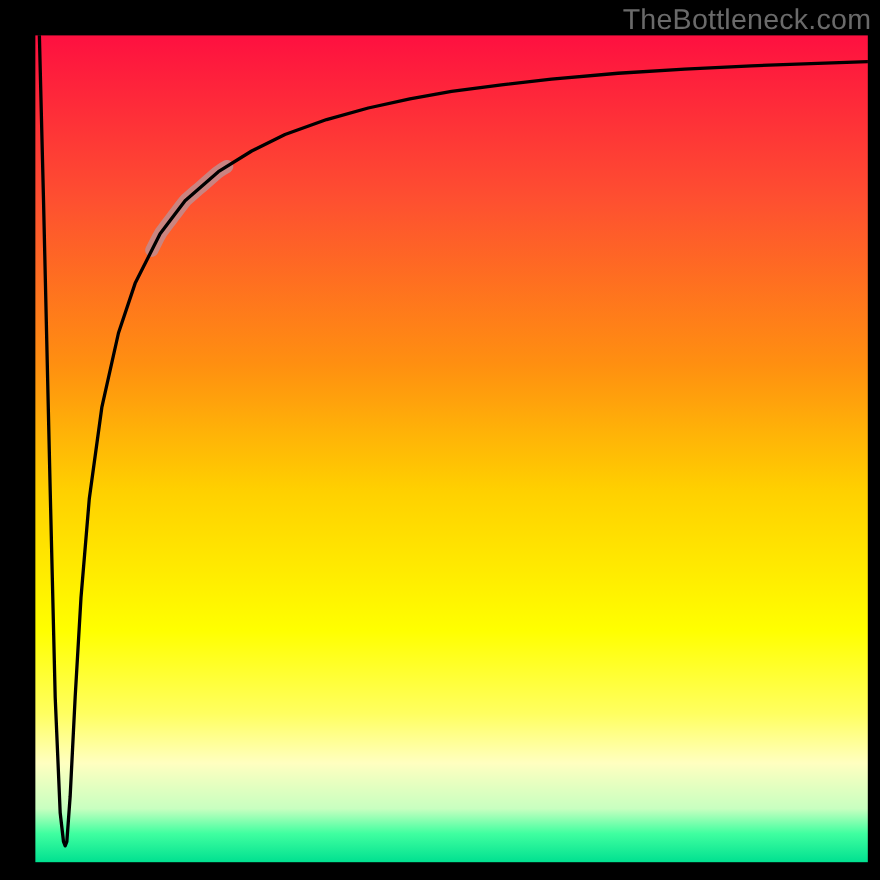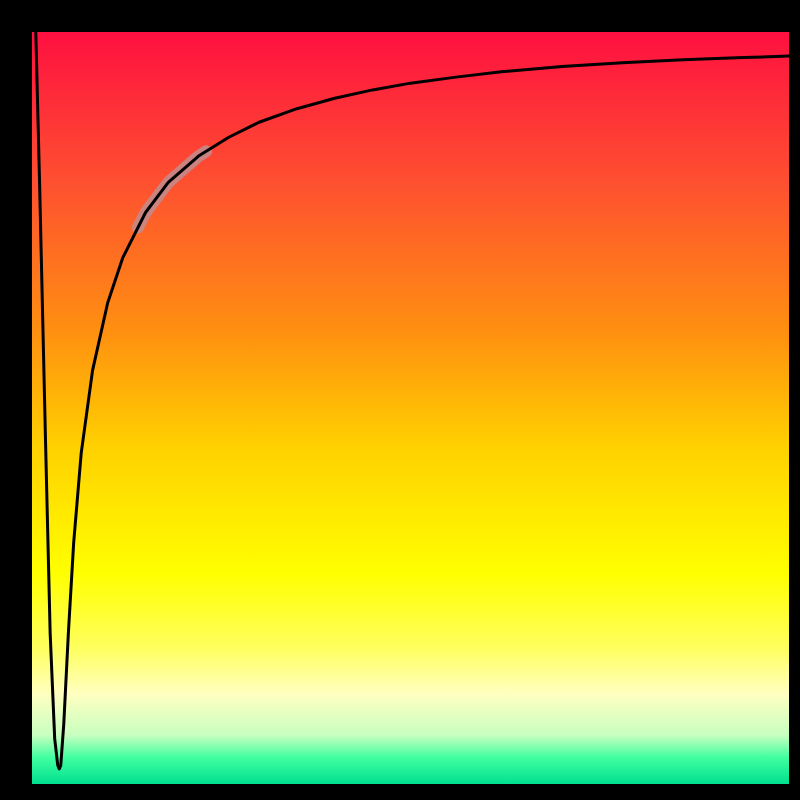--- a/index.html
+++ b/index.html
@@ -38,20 +38,21 @@
   .plot-area svg {
     display: block;
     width: 100%;
     height: 100%;
   }
 </style>
 </head>
 <body>
 <div class="frame">
 
+  <div class="watermark">TheBottleneck.com</div>
 
   <div class="plot-area">
     <svg id="chart-svg" viewBox="0 0 757 752" preserveAspectRatio="none">
       <defs>
         <linearGradient id="bg-grad" x1="0" y1="0" x2="0" y2="1">
 
         <stop offset="0.00%" stop-color="#fe1040"></stop>
             <stop offset="20.00%" stop-color="#fe5030"></stop>
             <stop offset="40.00%" stop-color="#ff9010"></stop>
             <stop offset="55.00%" stop-color="#ffd000"></stop>

